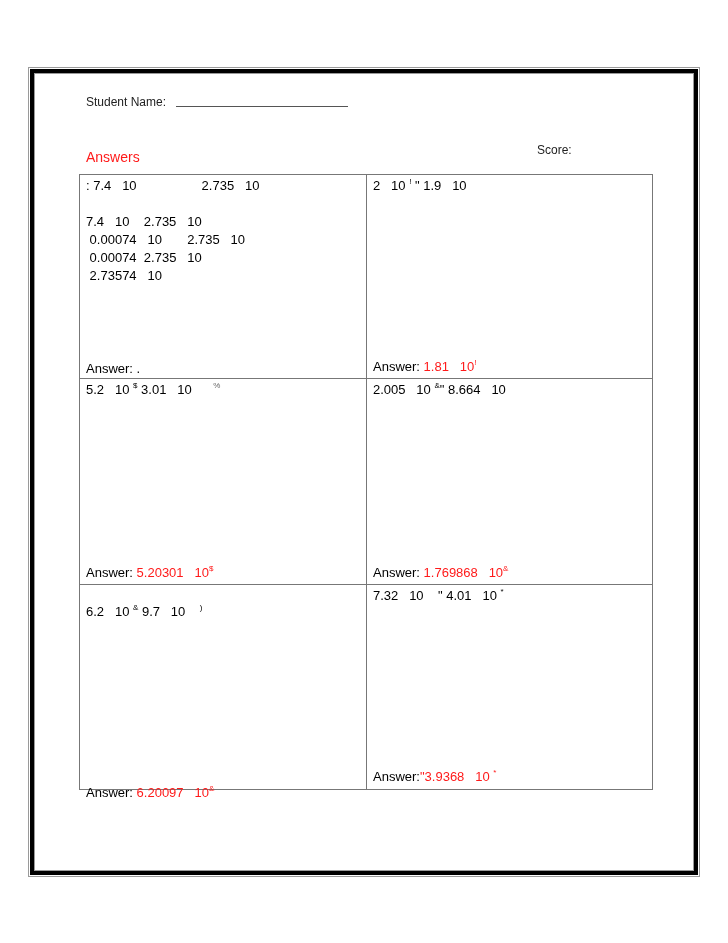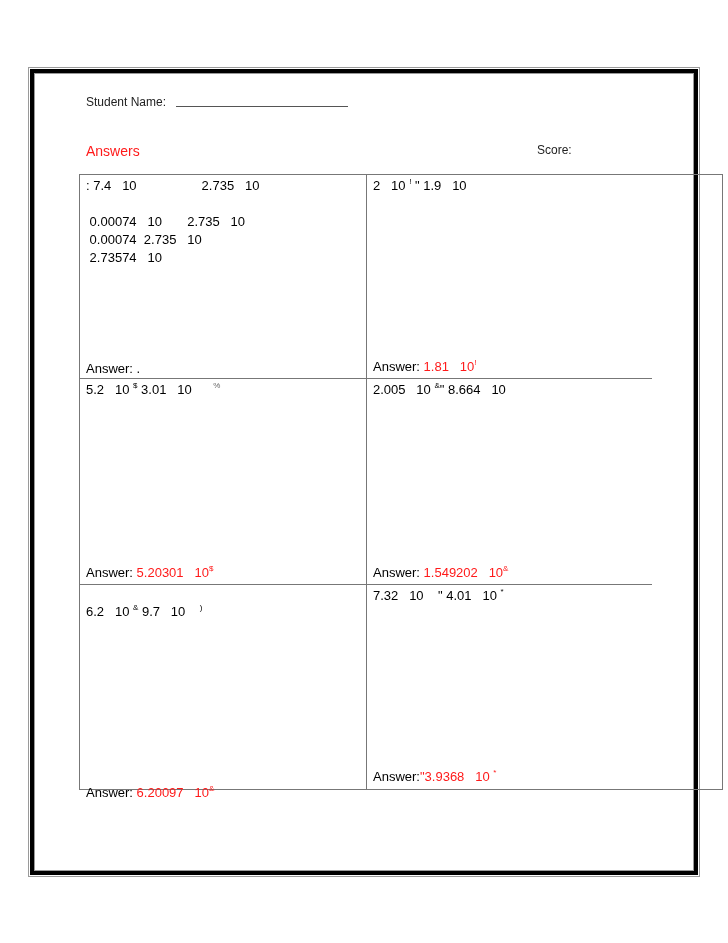--- a/index.html
+++ b/index.html
@@ -45,29 +45,29 @@
       left: 176px;
       top: 106px;
       width: 172px;
       height: 0;
       border-top: 1px solid #555;
     }
     .score { left: 537px; top: 95px; margin-top: 48px; }
     .answers-title {
       position: absolute;
       left: 86px;
-      top: 143px;
+      top: 149px;
       font-size: 14px;
       color: #ff1a1a;
     }
     .grid {
       position: absolute;
       left: 79px;
       top: 174px;
-      width: 644px;
+      width: 574px;
       height: 616px;
       box-sizing: border-box;
       border: 1px solid #777;
     }
     .cell {
       position: absolute;
       box-sizing: border-box;
     }
     .vline {
       position: absolute;
@@ -136,37 +136,37 @@
 
 <div class="answers-title">Answers</div>
 
 <div class="grid">
   <div class="vline"></div>
   <div class="hline" style="top:203px"></div>
   <div class="hline" style="top:409px"></div>
 
   <div class="cell" style="left:0;top:0;width:286px;height:204px">
     <div class="prob"><span>: 7.4   10</span><span>                  2.735   10</span></div>
-    <div class="work"><div> 0.00074   10       2.735   10</div><div> 0.00074  2.735   10</div><div> 2.73574   10</div></div>
+    <div class="work"><div>7.4   10    2.735   10</div><div> 0.00074   10       2.735   10</div><div> 0.00074  2.735   10</div><div> 2.73574   10</div></div>
     <div class="answer"><span>Answer: .</span></div>
   </div>
 
   <div class="cell" style="left:287px;top:0;width:286px;height:204px">
     <div class="prob"><span>2   10</span> <span class="sup">!</span><span> " 1.9   10</span></div>
     <div class="answer"><span>Answer: </span><span class="red">1.81   10</span><span class="red sup">!</span></div>
   </div>
 
   <div class="cell" style="left:0;top:204px;width:286px;height:206px">
     <div class="prob"><span>5.2   10</span> <span class="sup">$</span><span> 3.01   10</span>      <span class="sup-light">%</span></div>
     <div class="answer"><span>Answer: </span><span class="red">5.20301   10</span><span class="red sup">$</span></div>
   </div>
 
   <div class="cell" style="left:287px;top:204px;width:286px;height:206px">
     <div class="prob"><span>2.005   10</span> <span class="sup">&amp;</span><span>" 8.664   10</span></div>
-    <div class="answer"><span>Answer: </span><span class="red">1.549202   10</span><span class="red sup">&amp;</span></div>
+    <div class="answer"><span>Answer: </span><span class="red">1.769868   10</span><span class="red sup">&amp;</span></div>
   </div>
 
   <div class="cell" style="left:0;top:426px;width:286px;height:204px">
     <div class="prob"><span>6.2   10</span> <span class="sup">&amp;</span><span> 9.7   10</span>    <span class="sup">)</span></div>
     <div class="answer"><span>Answer: </span><span class="red">6.20097   10</span><span class="red sup">&amp;</span></div>
   </div>
 
   <div class="cell" style="left:287px;top:410px;width:286px;height:204px">
     <div class="prob"><span>7.32   10    " 4.01   10</span> <span class="sup">*</span></div>
     <div class="answer"><span>Answer:</span><span class="red">"3.9368   10 </span><span class="red sup">*</span></div>

